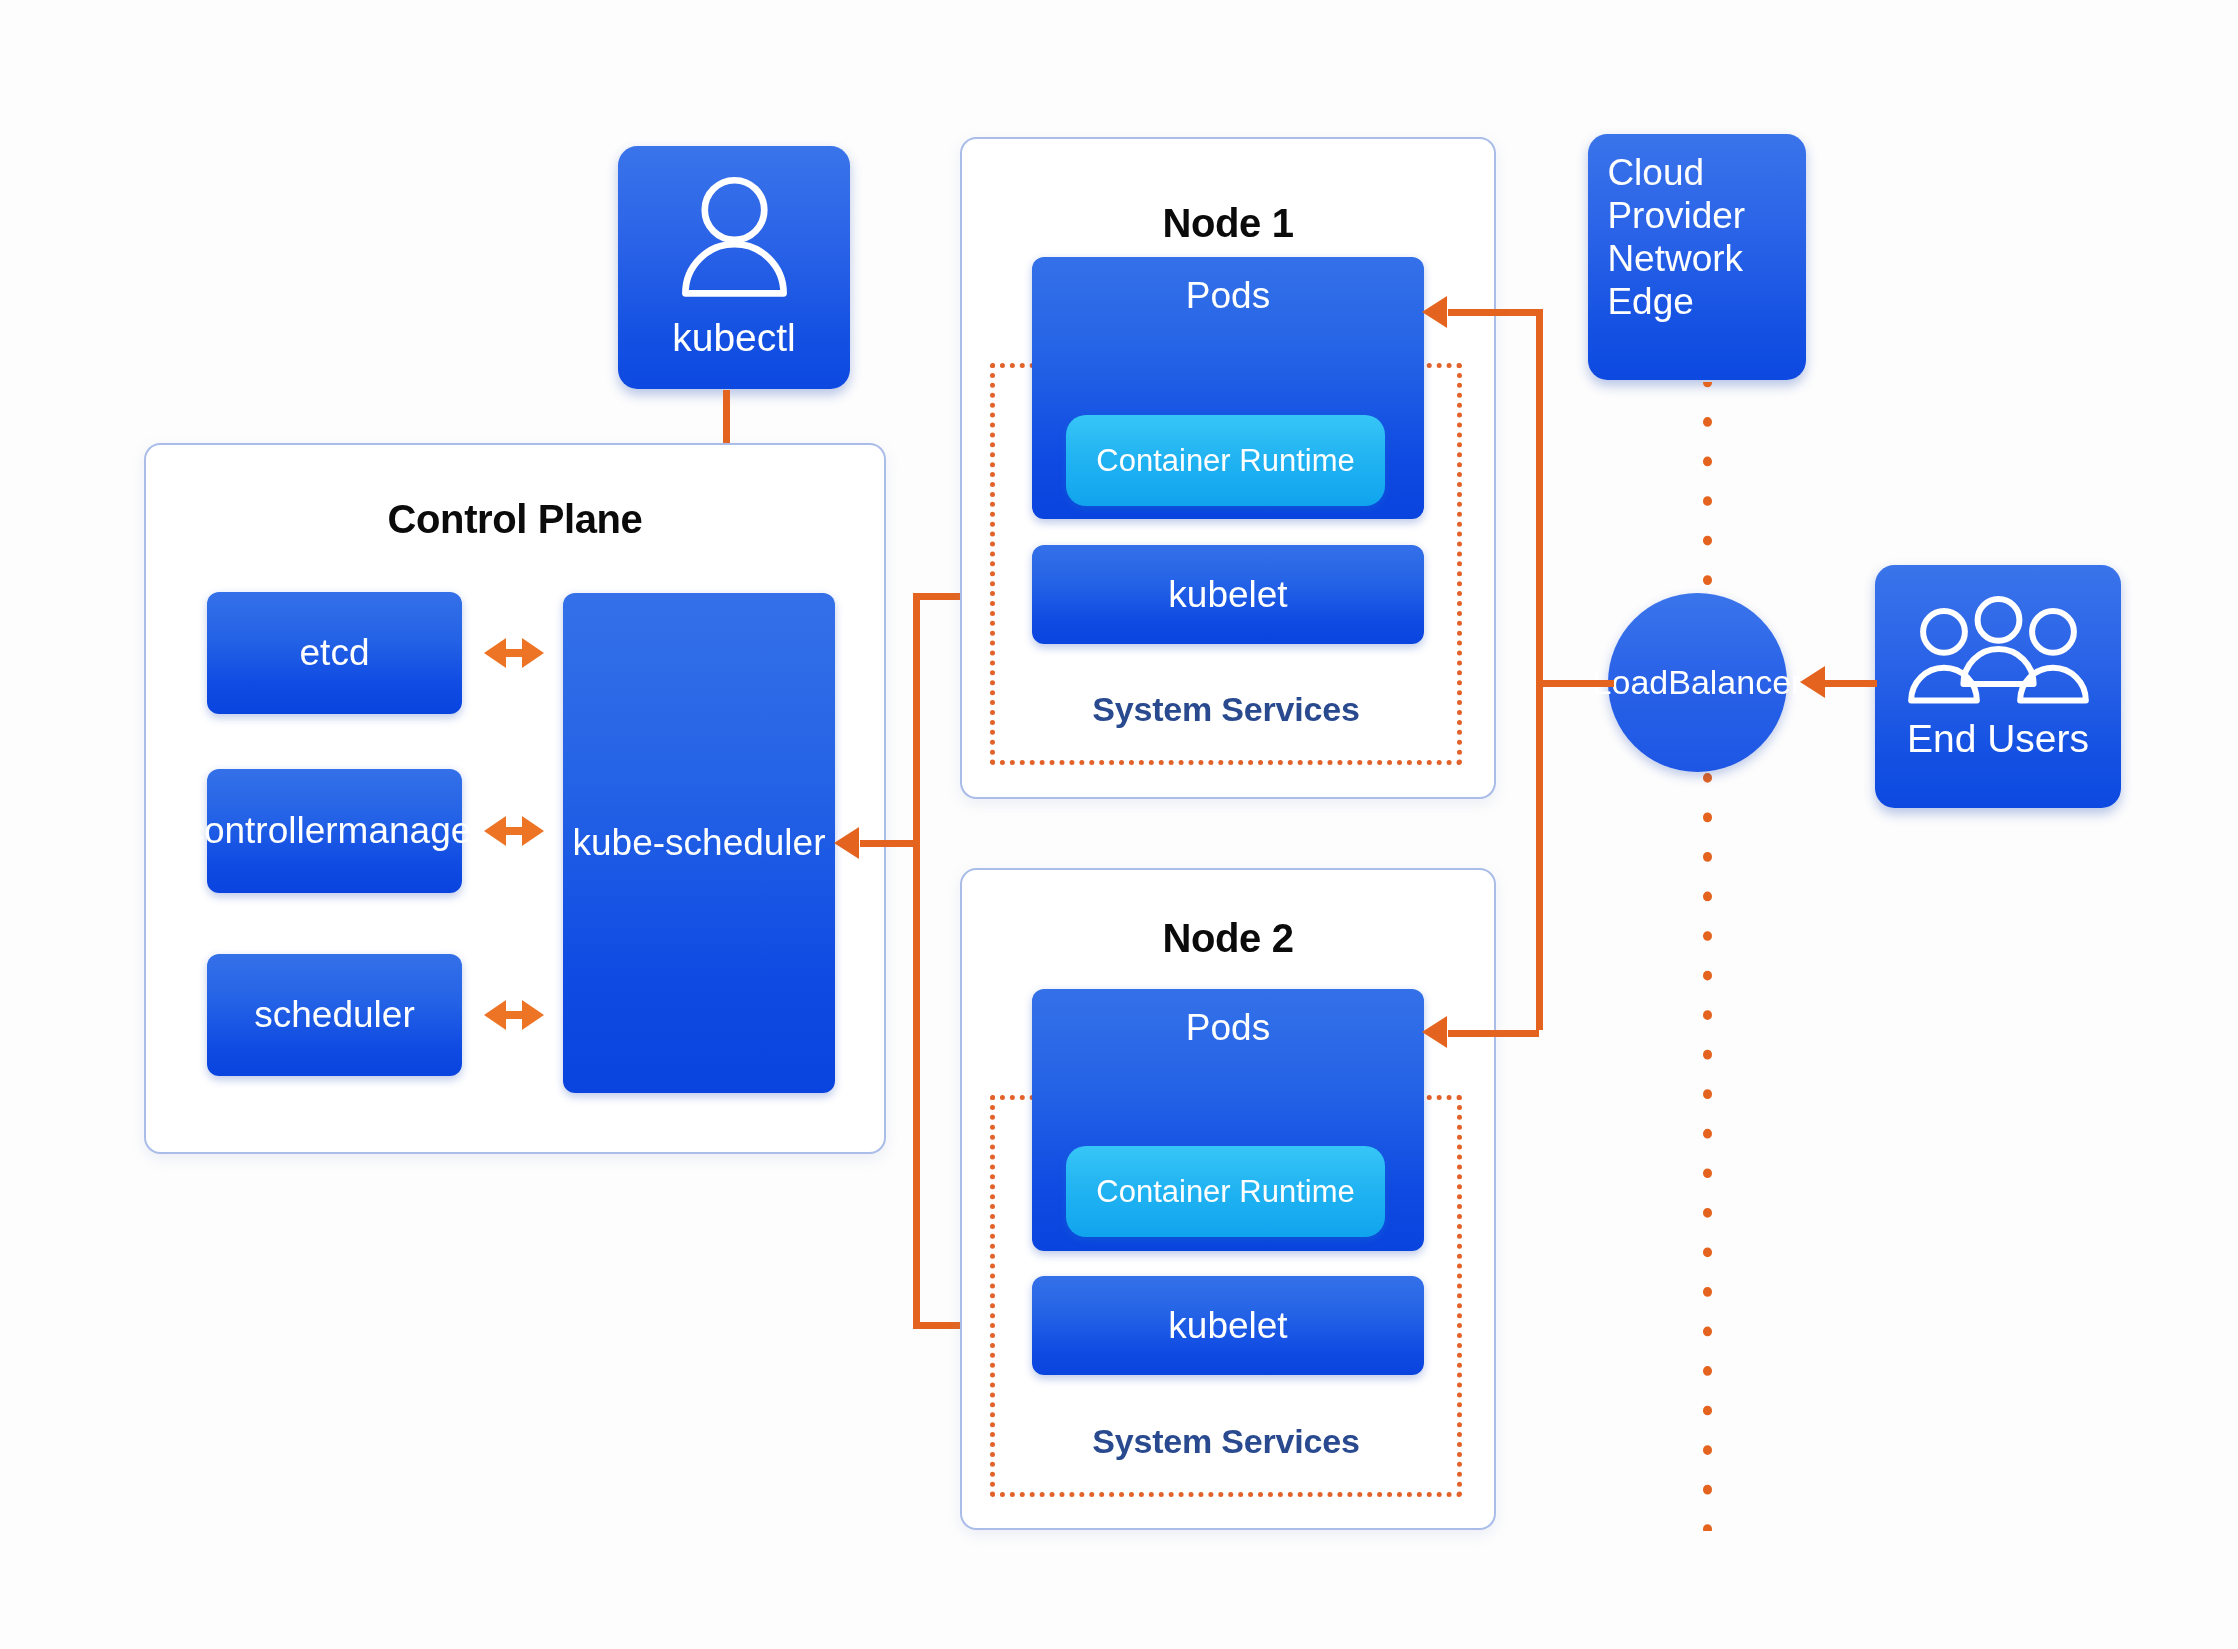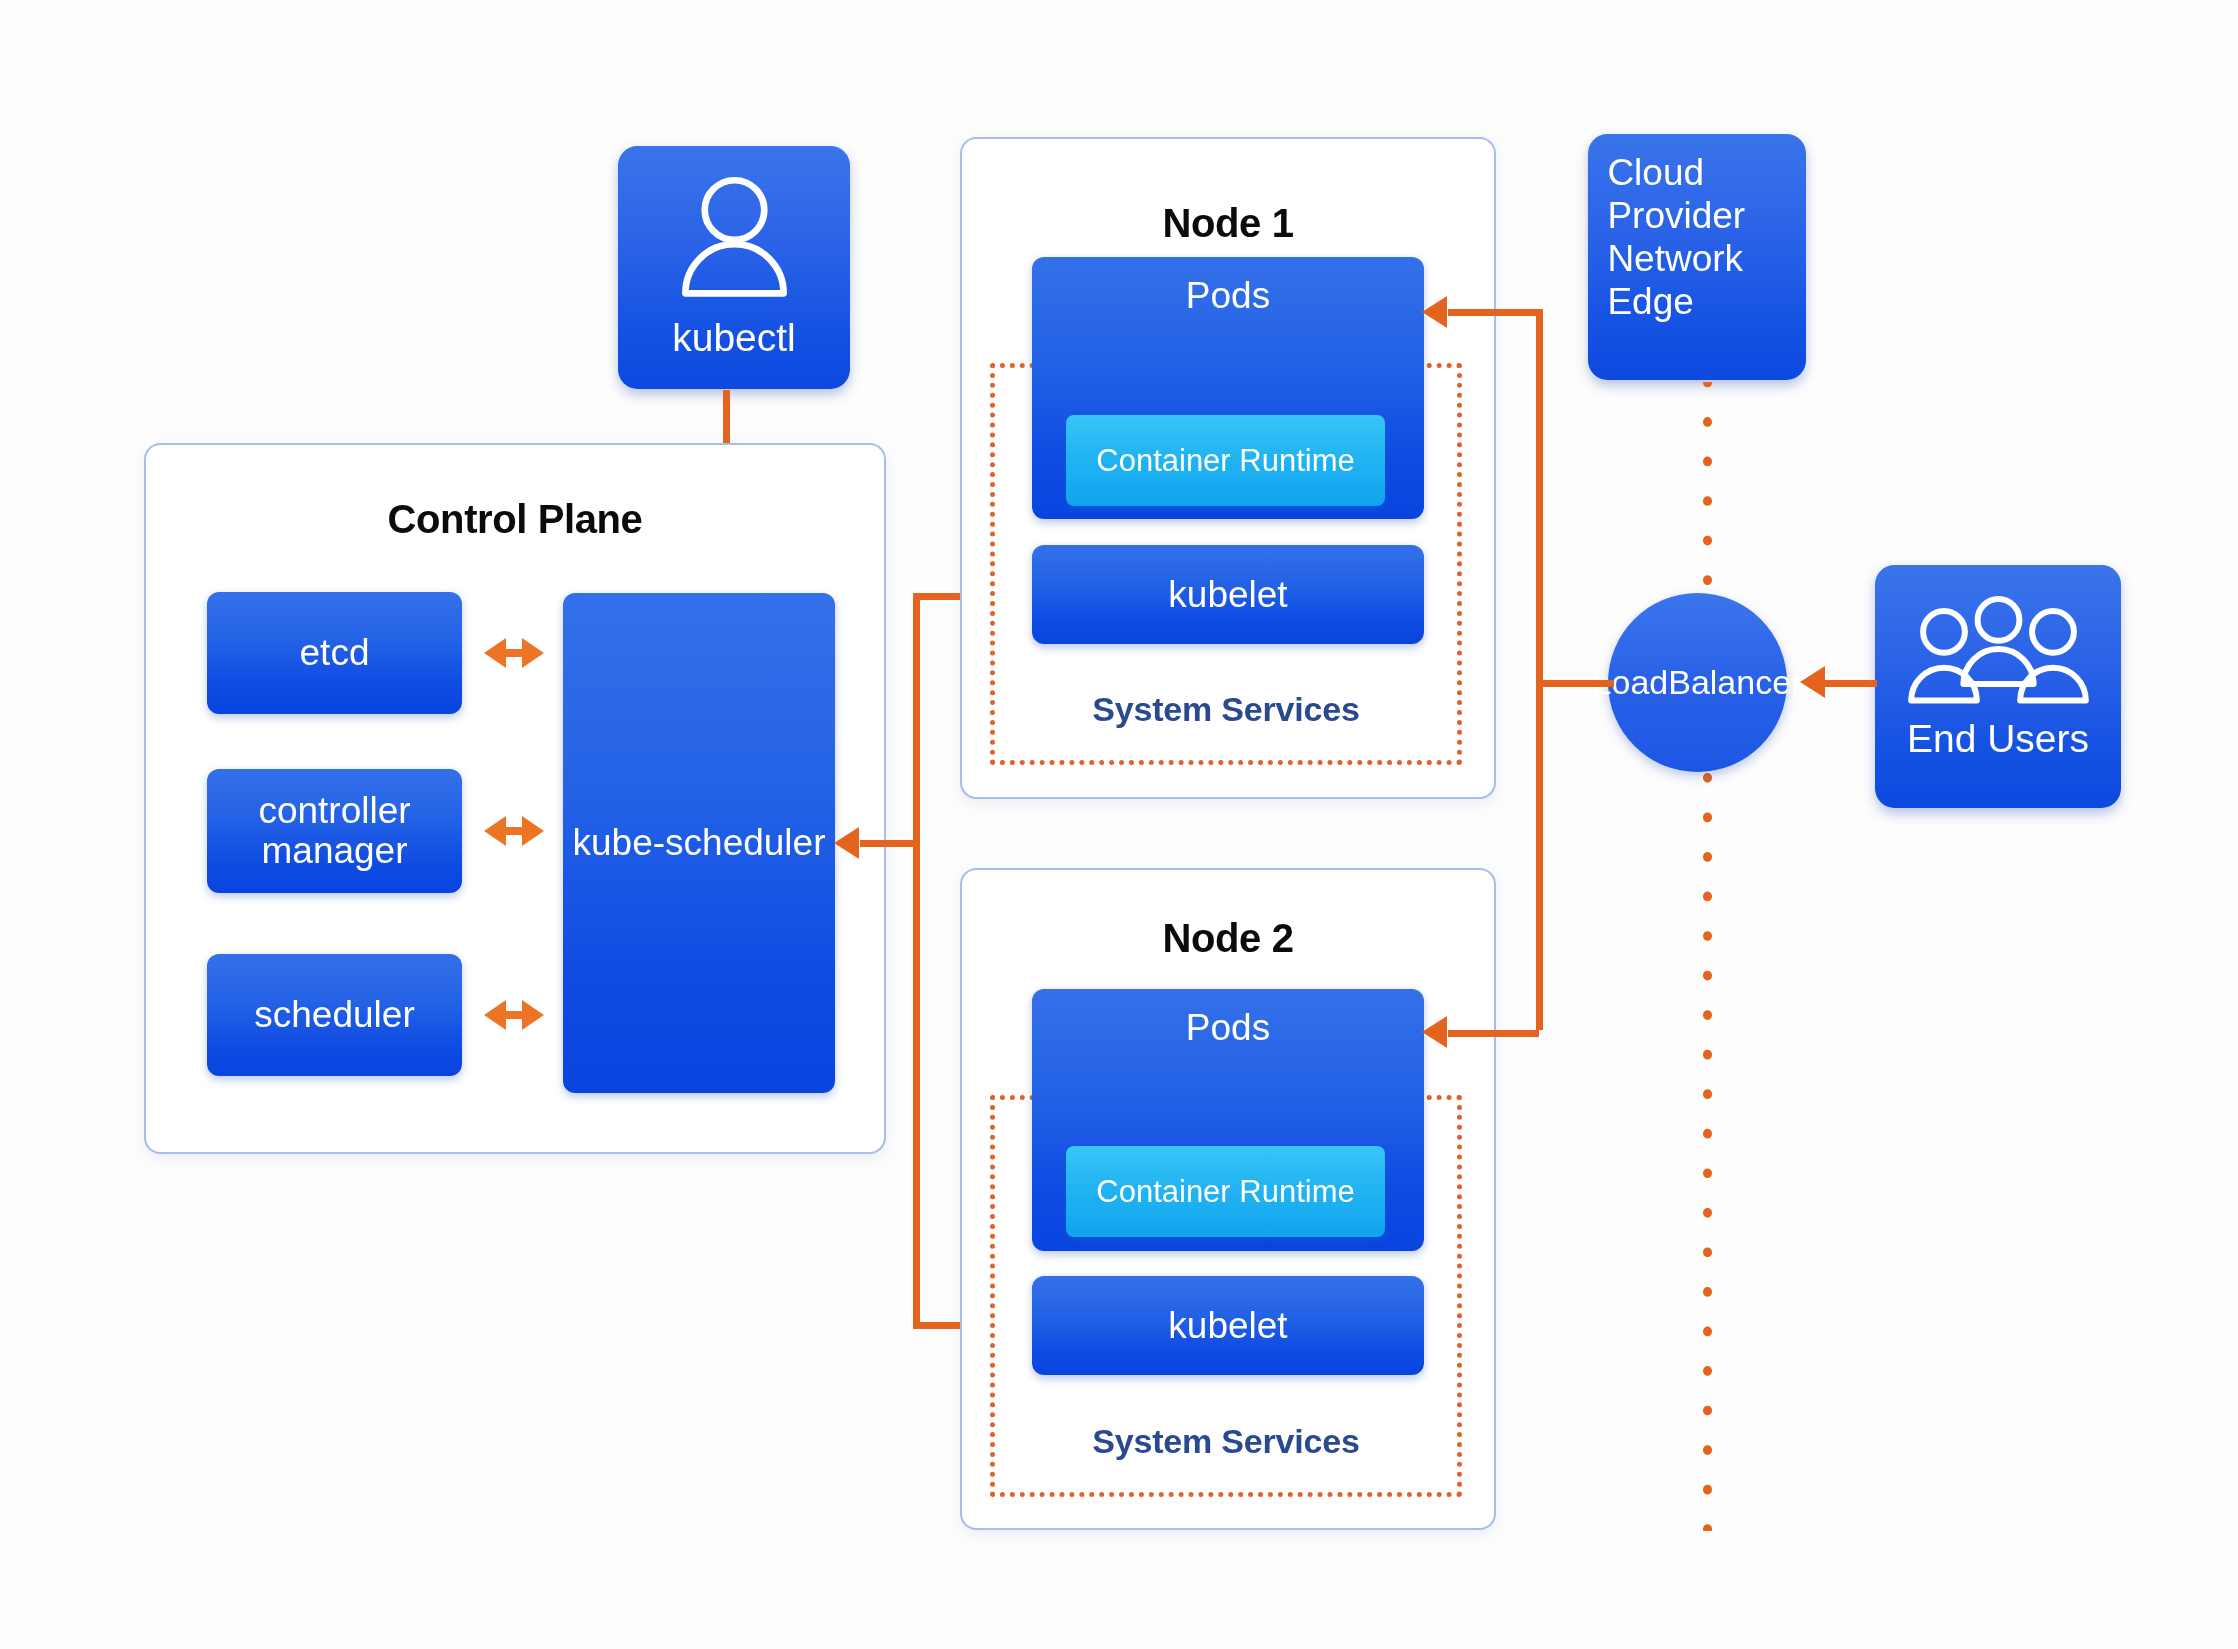--- a/index.html
+++ b/index.html
@@ -38,21 +38,21 @@
     align-items:center;
     justify-content:center;
     text-align:center;
     font-size:37px;
     line-height:1.08;
     box-sizing:border-box;
   }
   .bluebox.tall-label{align-items:flex-start;padding-top:19.4px;}
   .cyanbox{
     position:absolute;
-    border-radius:8px;
+    border-radius:20px;
     background:linear-gradient(180deg,#37c6f7 0%,#22b4f2 45%,#10a4ee 100%);
     box-shadow:0 3px 7.5px rgba(20,120,200,.30);
     color:#ffffff;
     display:flex;align-items:center;justify-content:center;
     font-size:31px;
     box-sizing:border-box;
   }
   .iconbox{
     position:absolute;
     border-radius:19.4px;
@@ -125,21 +125,21 @@
   <div class="arrow down" style="left:710px;top:552px;"></div>
 
   <div class="grp" style="left:144px;top:443px;width:738px;height:707px;">
     <div class="grp-title" style="top:52px;">Control Plane</div>
   </div>
 
   <div class="bluebox" style="left:207px;top:592px;width:255px;height:122px;">
     <span>etcd</span>
   </div>
 
-  <div class="bluebox" style="left:207px;top:769px;width:255px;height:124px;flex-direction:column;">
+  <div class="bluebox" style="left:207px;top:769px;width:255px;height:124px;flex-direction:row;">
     <span>controller</span>
     <span>manager</span>
   </div>
 
   <div class="bluebox" style="left:207px;top:954px;width:255px;height:122px;">
     <span>scheduler</span>
   </div>
 
   <div class="bluebox" style="left:563px;top:593px;width:272px;height:500px;flex-direction:row;">
     <span>kube-</span>

